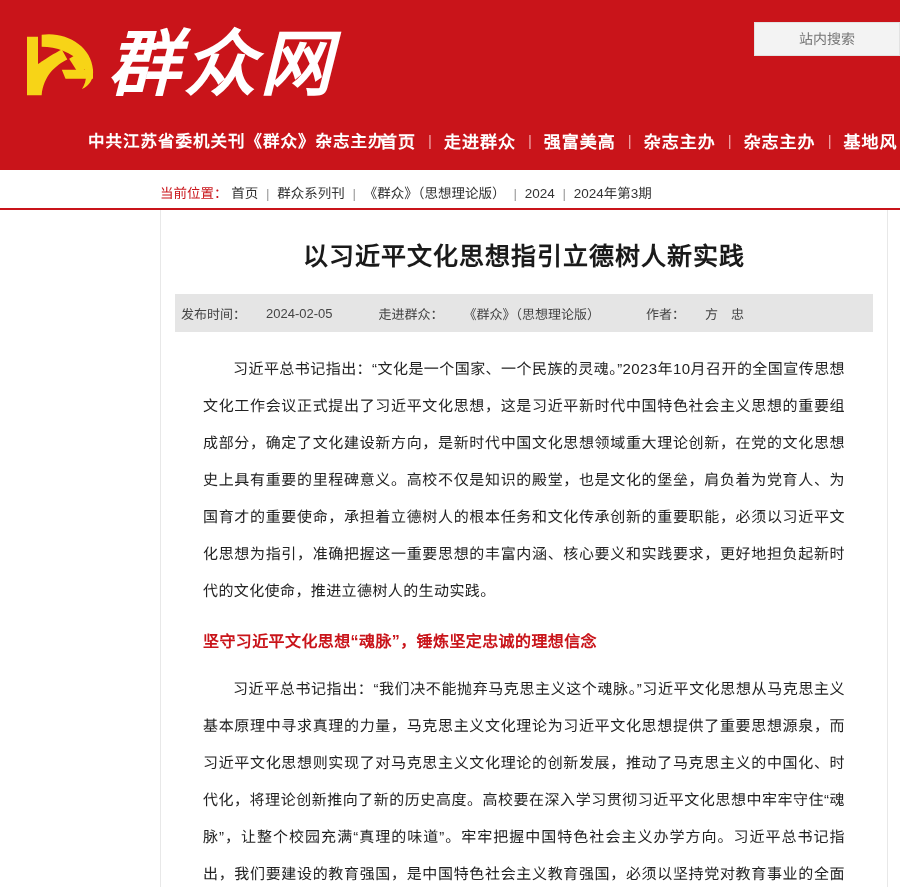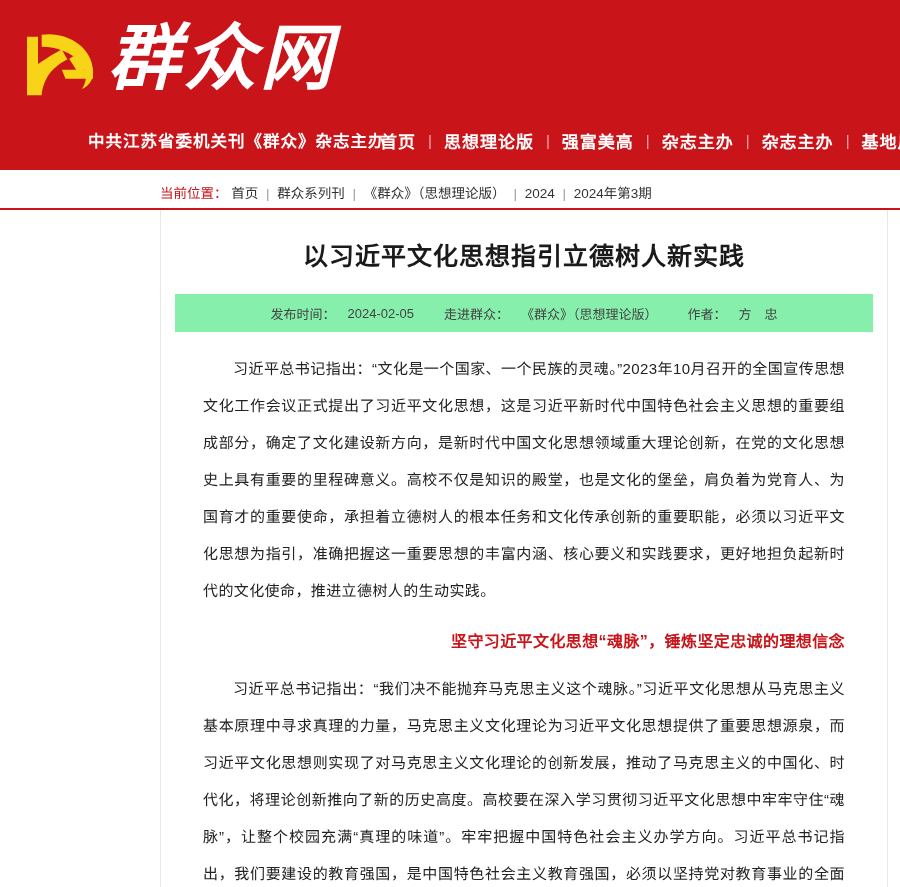--- a/index.html
+++ b/index.html
@@ -35,21 +35,21 @@
     position: absolute;
     left: 6px;
     top: 6px;
     width: 92px;
     height: 88px;
   }
   .brand-text {
     position: absolute;
     left: 100px;
     top: 2px;
-    font-family: Liberation Mono, monospace;
+    font-family: Liberation Sans, sans-serif;
     font-size: 72px;
     font-weight: bold;
     color: #ffffff;
     letter-spacing: 4px;
     line-height: 92px;
     white-space: nowrap;
     font-style: italic;
   }
   .sponsor-line {
     position: absolute;
@@ -151,45 +151,46 @@
     font-family: "Liberation Serif", "DejaVu Serif", serif;
     font-size: 25px;
     font-weight: bold;
     color: #1a1a1a;
     letter-spacing: 1px;
     line-height: 34px;
   }
   .meta-bar {
     margin: 0 14px;
     height: 38px;
-    background: #86efac;
+    background: #e5e5e5;
     display: flex;
     align-items: center;
-    justify-content: center;
+    justify-content: flex-start;
     font-size: 13px;
     color: #444444;
     white-space: nowrap;
+    gap: 8px;
   }
   .meta-bar span { padding: 0 6px; }
   .meta-bar .meta-gap { display: inline-block; width: 18px; }
   .article-content {
     padding: 18px 42px 0 42px;
   }
   .article-content p {
     margin: 0 0 2px 0;
     text-indent: 2em;
     font-size: 15px;
     line-height: 37px;
     color: #222222;
     text-align: justify;
     letter-spacing: 0.4px;
   }
   .article-content p.section-head {
     text-indent: 0;
-    text-align: right;
+    text-align: left;
     color: #c9141a;
     font-weight: bold;
     font-size: 16px;
     margin: 14px 0 10px 0;
   }
 
   
   .side-arrow {
     position: absolute;
     right: 6px;
@@ -227,31 +228,34 @@
         </g>
       </svg>
       <div class="brand-text">群众网</div>
     </div>
 
     <div class="sponsor-line">中共江苏省委机关刊《群众》杂志主办</div>
 
     <nav class="main-nav">
       <span class="nav-item">首页</span>
       <span class="nav-sep">|</span>
-      <span class="nav-item">思想理论版</span>
+      <span class="nav-item">走进群众</span>
       <span class="nav-sep">|</span>
       <span class="nav-item">强富美高</span>
       <span class="nav-sep">|</span>
       <span class="nav-item">杂志主办</span>
       <span class="nav-sep">|</span>
       <span class="nav-item">杂志主办</span>
       <span class="nav-sep">|</span>
       <span class="nav-item">基地风</span>
     </nav>
 
+    <div class="search-box">
+      <input type="text" placeholder="站内搜索" style="">
+    </div>
   </div>
 </div>
 
 <div class="crumb-wrap">
   <div class="crumb">
     <span class="crumb-label">当前位置：</span>
     <span class="crumb-item">首页</span>
     <span class="crumb-sep">|</span>
     <span class="crumb-item">群众系列刊</span>
     <span class="crumb-sep">|</span>

